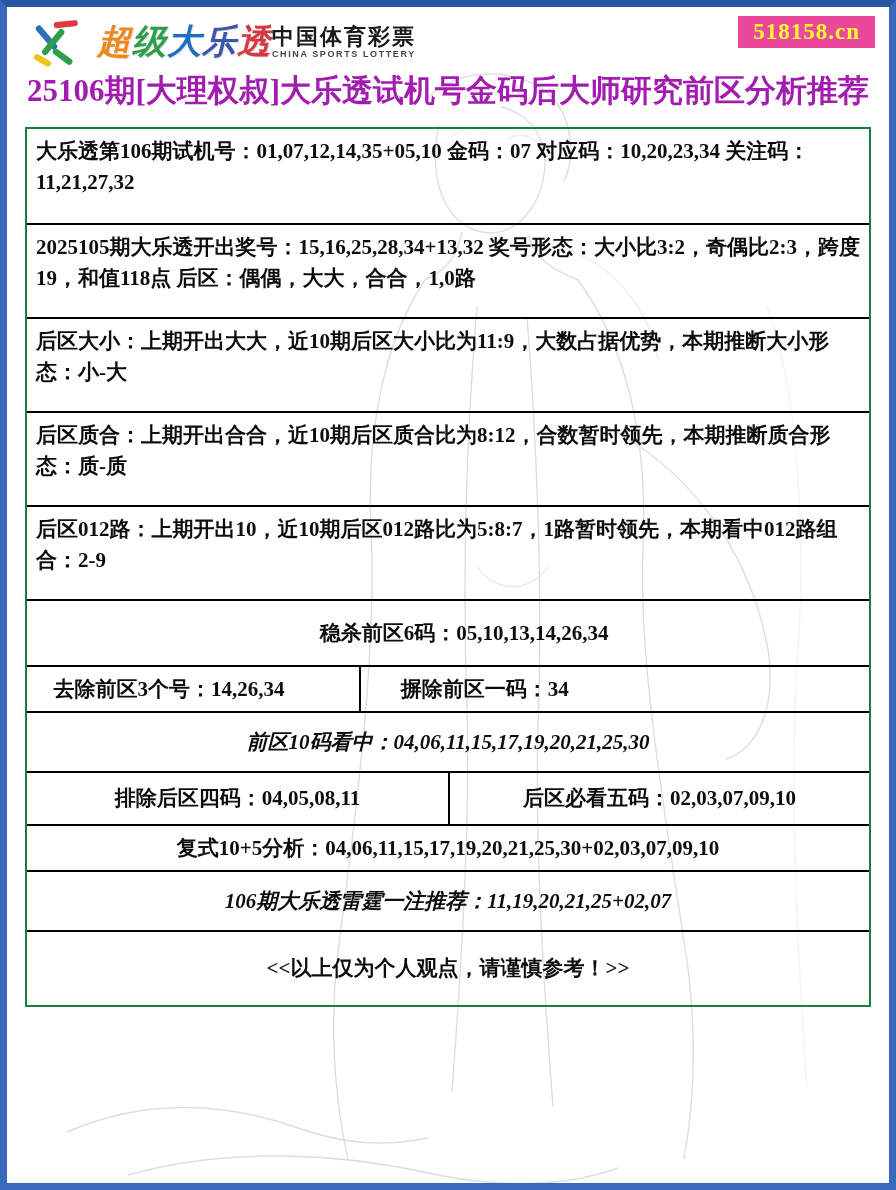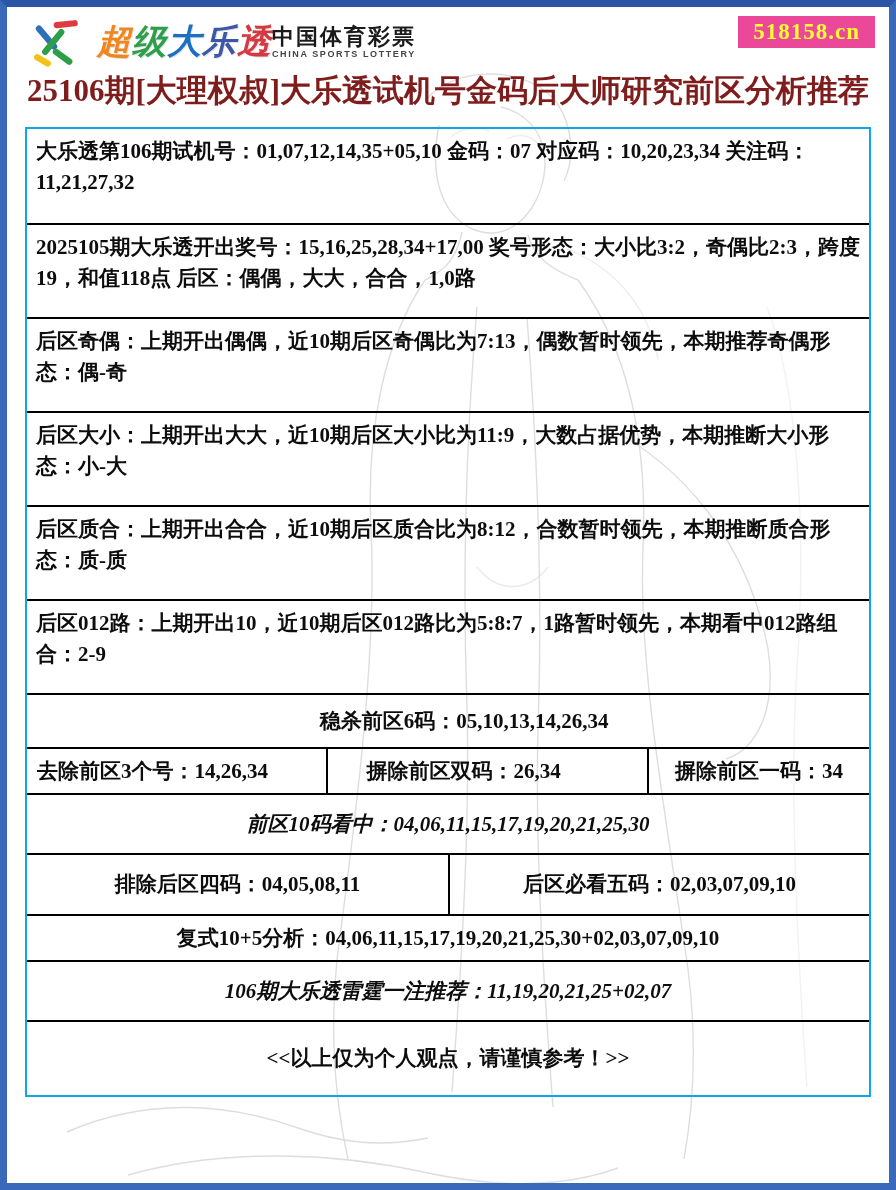--- a/index.html
+++ b/index.html
@@ -54,41 +54,41 @@
   #page-title {
     position: absolute; left: 6px; right: 6px; top: 63px; z-index: 2;
     text-align: center;
     font-family: "Liberation Serif", serif;
     font-size: 31px; font-weight: bold;
     letter-spacing: 0px; white-space: nowrap;
   }
   
   #analysis-table {
     position: absolute; left: 18px; top: 120px; width: 846px; z-index: 1;
-    border: 2px solid #0ea5e9;
+    border: 2px solid #15803d;
     background: transparent;
   }
   .row { border-top: 2px solid #000; position: relative; }
   .row:first-child { border-top: none; }
   .row, .cell {
     font-family: "Liberation Serif", serif;
     font-weight: bold; color: #0d0d0d;
     font-size: 21px; line-height: 31px;
   }
   .analysis-row { padding: 7px 9px 0 9px; text-align: left; }
   .center-row { display: flex; align-items: center; justify-content: center; text-align: center; padding: 0 8px; }
   .cells-row { display: flex; align-items: stretch; }
   .cell { display: flex; align-items: center; justify-content: center; text-align: center; padding: 0 6px; }
   .cell + .cell { border-left: 2px solid #000; }
   
   .h94 { height: 94px; }
-  .h66 { height: 54px; padding-left: 40px; }
+  .h66 { height: 66px; padding-left: 40px; }
   .h65 { height: 46px; gap: 48px; }
   .h60 { height: 60px; font-style: italic; }
-  .h61 { height: 61px; }
+  .h61 { height: 53px; }
   .h75 { height: 75px; }
   
   .w-3a { width: 33.7%; } .w-3b { width: 36.6%; } .w-3c { width: 29.7%; }
   .w-half { width: 50%; }
 </style>
 </head>
 <body>
 
 <div id="page">
 
@@ -123,35 +123,33 @@
       <span style="color: rgb(240, 134, 28);">超</span><span style="color: rgb(46, 158, 77);">级</span><span style="color: rgb(28, 112, 195);">大</span><span style="color: rgb(60, 87, 168);">乐</span><span style="color: rgb(213, 58, 67);">透</span>
     </div>
     <div id="brand-text">
       <span id="brand-cn">中国体育彩票</span>
       <span id="brand-en">CHINA SPORTS LOTTERY</span>
     </div>
   </div>
 
   <div id="site-badge" style="color: rgb(253, 253, 50);">518158.cn</div>
 
-  <div id="page-title" style="color: #7f1d1d;">25106期[大理权叔]大乐透试机号金码后大师研究前区分析推荐</div>
+  <div id="page-title" style="color: #a21caf;">25106期[大理权叔]大乐透试机号金码后大师研究前区分析推荐</div>
 
   <div id="analysis-table">
     <div class="row analysis-row h94">大乐透第106期试机号：01,07,12,14,35+05,10 金码：07 对应码：10,20,23,34 关注码：11,21,27,32</div>
-    <div class="row analysis-row h94">2025105期大乐透开出奖号：15,16,25,28,34+17,00 奖号形态：大小比3:2，奇偶比2:3，跨度19，和值118点 后区：偶偶，大大，合合，1,0路</div>
-    <div class="row analysis-row h94">后区奇偶：上期开出偶偶，近10期后区奇偶比为7:13，偶数暂时领先，本期推荐奇偶形态：偶-奇</div>
+    <div class="row analysis-row h94">2025105期大乐透开出奖号：15,16,25,28,34+13,32 奖号形态：大小比3:2，奇偶比2:3，跨度19，和值118点 后区：偶偶，大大，合合，1,0路</div>
     <div class="row analysis-row h94">后区大小：上期开出大大，近10期后区大小比为11:9，大数占据优势，本期推断大小形态：小-大</div>
     <div class="row analysis-row h94">后区质合：上期开出合合，近10期后区质合比为8:12，合数暂时领先，本期推断质合形态：质-质</div>
     <div class="row analysis-row h94">后区012路：上期开出10，近10期后区012路比为5:8:7，1路暂时领先，本期看中012路组合：2-9</div>
 
     <div class="row center-row h66">稳杀前区6码：05,10,13,14,26,34</div>
 
     <div class="row cells-row h65">
       <div class="cell w-3a">去除前区3个号：14,26,34</div>
-      <div class="cell w-3b">摒除前区双码：26,34</div>
       <div class="cell w-3c">摒除前区一码：34</div>
     </div>
 
     <div class="row center-row h60">前区10码看中：04,06,11,15,17,19,20,21,25,30</div>
 
     <div class="row cells-row h61">
       <div class="cell w-half">排除后区四码：04,05,08,11</div>
       <div class="cell w-half">后区必看五码：02,03,07,09,10</div>
     </div>
 

